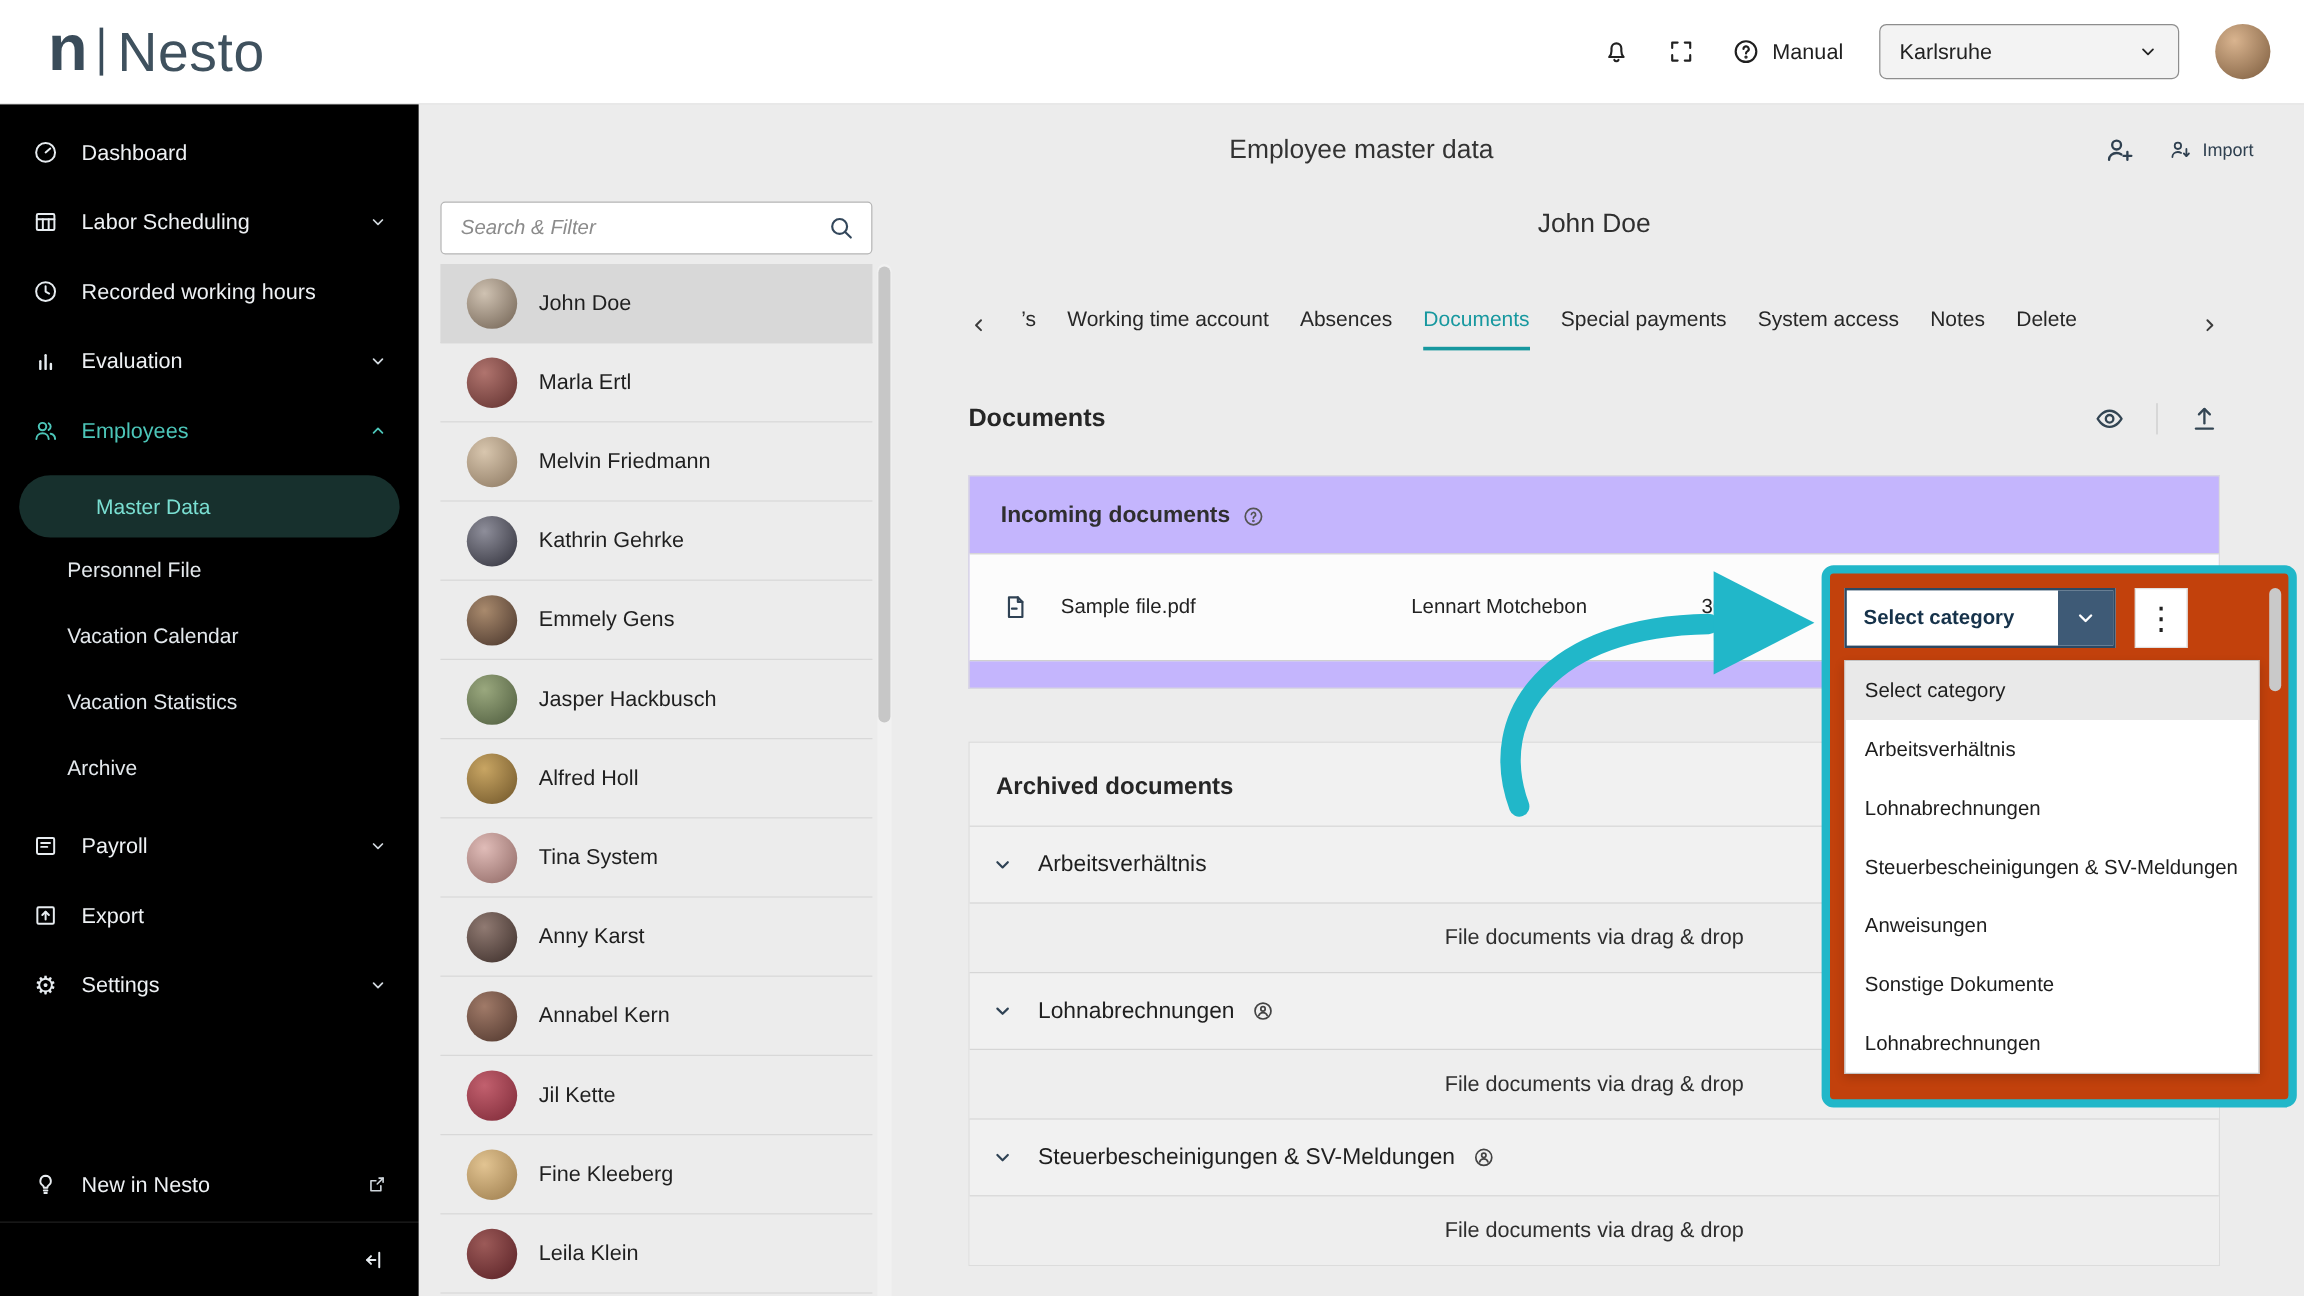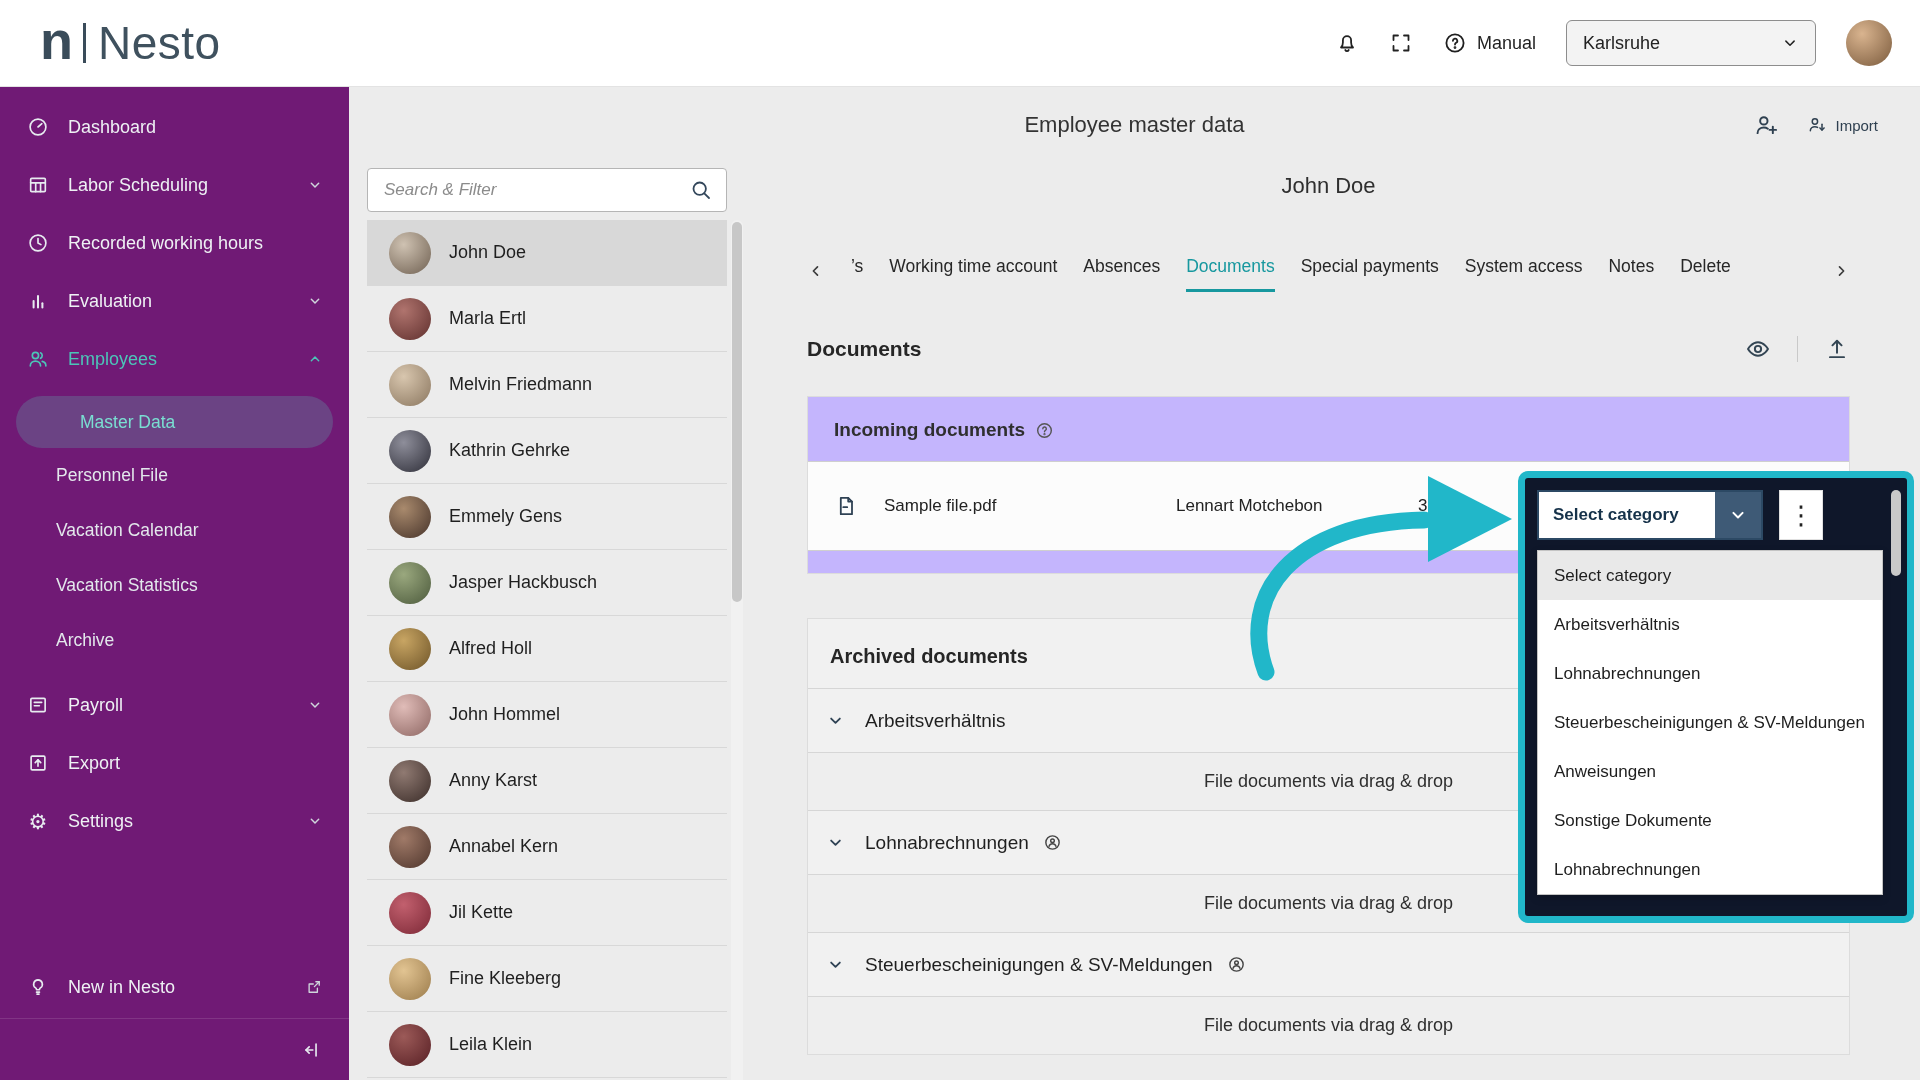--- a/index.html
+++ b/index.html
@@ -15,21 +15,21 @@
   .logo-text { font-size:46px; font-weight:500; color:#3f515e; letter-spacing:.5px; }
   .tb-right { margin-left:auto; display:flex; align-items:center; gap:30px; }
   .tb-iconbtn { background:none; border:none; color:#222; cursor:pointer; display:flex; align-items:center; }
   .tb-manual { display:flex; align-items:center; gap:10px; font-size:18px; color:#1f1f1f; cursor:pointer; }
   .tb-select { display:flex; align-items:center; justify-content:space-between; width:250px; height:46px; padding:0 16px; border:1px solid #8d8d8d; border-radius:6px; background:#f3f3f3; font-size:18px; color:#222; cursor:pointer; }
   .tb-avatar { width:46px; height:46px; border-radius:50%; background:radial-gradient(circle at 35% 30%, #d9b48f, #7a5a3c); cursor:pointer; }
 
   .lower { display:flex; height:994px; }
 
   
-  .sidebar { width:349px; background:#701a75; color:#eef1f4; display:flex; flex-direction:column; padding-top:12px; flex:none; }
+  .sidebar { width:349px; background:#000000; color:#eef1f4; display:flex; flex-direction:column; padding-top:12px; flex:none; }
   .nav-item { display:flex; align-items:center; height:58px; padding:0 26px; font-size:18px; cursor:pointer; }
   .nav-ico { width:24px; display:flex; justify-content:center; margin-right:18px; color:#e7ecf0; flex:none; }
   .nav-label { white-space:nowrap; }
   .nav-chev { margin-left:auto; color:#cfd6dc; display:flex; }
   .nav-item.teal, .nav-item.teal .nav-ico, .nav-item.teal .nav-chev { color:#4cc5b8; }
   .subnav { margin:8px 0; }
   .subnav-item { display:flex; align-items:center; height:55px; padding-left:56px; font-size:17.5px; color:#e3e8ec; cursor:pointer; }
   .subnav-item.active { margin:0 16px; padding-left:64px; height:52px; border-radius:28px; background:rgba(90,190,180,.25); color:#7adfd2; }
   .side-footer { margin-top:auto; }
   .footer-item { height:62px; }
@@ -102,21 +102,21 @@
   .card-bottom-pad { height:22px; }
 
   .card.archived { margin-top:44px; background:#f1f1f1; }
   .archived-header { padding:26px 0 20px 22px; font-size:20px; font-weight:600; color:#262626; }
   .group-row { display:flex; align-items:center; height:64px; padding-left:18px; border-top:1px solid #d6d6d6; font-size:19px; color:#1f1f1f; cursor:pointer; }
   .group-chev { color:#2f4254; display:flex; margin-right:20px; cursor:pointer; }
   .group-restricted { color:#444; display:flex; margin-left:14px; }
   .dropzone { display:flex; align-items:center; justify-content:center; height:58px; border-top:1px solid #d6d6d6; background:#eeeeee; font-size:18px; color:#2e2e2e; cursor:pointer; }
 
   
-  .annotate-box { position:absolute; left:1518px; top:471px; width:396px; height:452px; border:7px solid #21b7c9; border-radius:10px; background:#0f172a; z-index:55; }
+  .annotate-box { position:absolute; left:1518px; top:471px; width:396px; height:452px; border:7px solid #21b7c9; border-radius:10px; background:#c2410c; z-index:55; }
   .dd-row { position:relative; display:flex; align-items:center; padding:12px 0 8px 12px; }
   .dd-button { display:flex; align-items:stretch; width:226px; height:50px; border:2px solid #2c4964; background:#fff; cursor:pointer; }
   .dd-label { flex:1; display:flex; align-items:center; padding-left:14px; font-size:17px; font-weight:600; color:#16324a; }
   .dd-caret { width:46px; background:#3e5a76; color:#fff; display:flex; align-items:center; justify-content:center; cursor:pointer; }
   .dd-kebab { width:44px; height:50px; margin-left:16px; background:#fff; border:1px solid #e0e0e0; display:flex; align-items:center; justify-content:center; font-size:26px; color:#222; cursor:pointer; }
   .dd-scroll { position:absolute; right:6px; top:12px; width:10px; height:86px; background:#c9c9c9; border-radius:5px; cursor:pointer; z-index:2; }
   .dd-menu { margin:2px 24px 12px 12px; border:1px solid #c4c4c4; background:#fff; box-shadow:0 3px 8px rgba(0,0,0,.18); }
   .dd-item { display:flex; align-items:center; height:49px; padding:0 6px 0 16px; font-size:17px; color:#1e1e1e; cursor:pointer; white-space:nowrap; }
   .dd-item.selected { background:#e9e9e9; }
 
@@ -387,21 +387,21 @@
             <div class="emp-row">
                 <span class="avatar"></span>
                 <span>Jasper Hackbusch</span>
               </div>
             <div class="emp-row">
                 <span class="avatar"></span>
                 <span>Alfred Holl</span>
               </div>
             <div class="emp-row">
                 <span class="avatar"></span>
-                <span>John Hommel</span>
+                <span>Tina System</span>
               </div>
             <div class="emp-row">
                 <span class="avatar"></span>
                 <span>Anny Karst</span>
               </div>
             <div class="emp-row">
                 <span class="avatar"></span>
                 <span>Annabel Kern</span>
               </div>
             <div class="emp-row">

